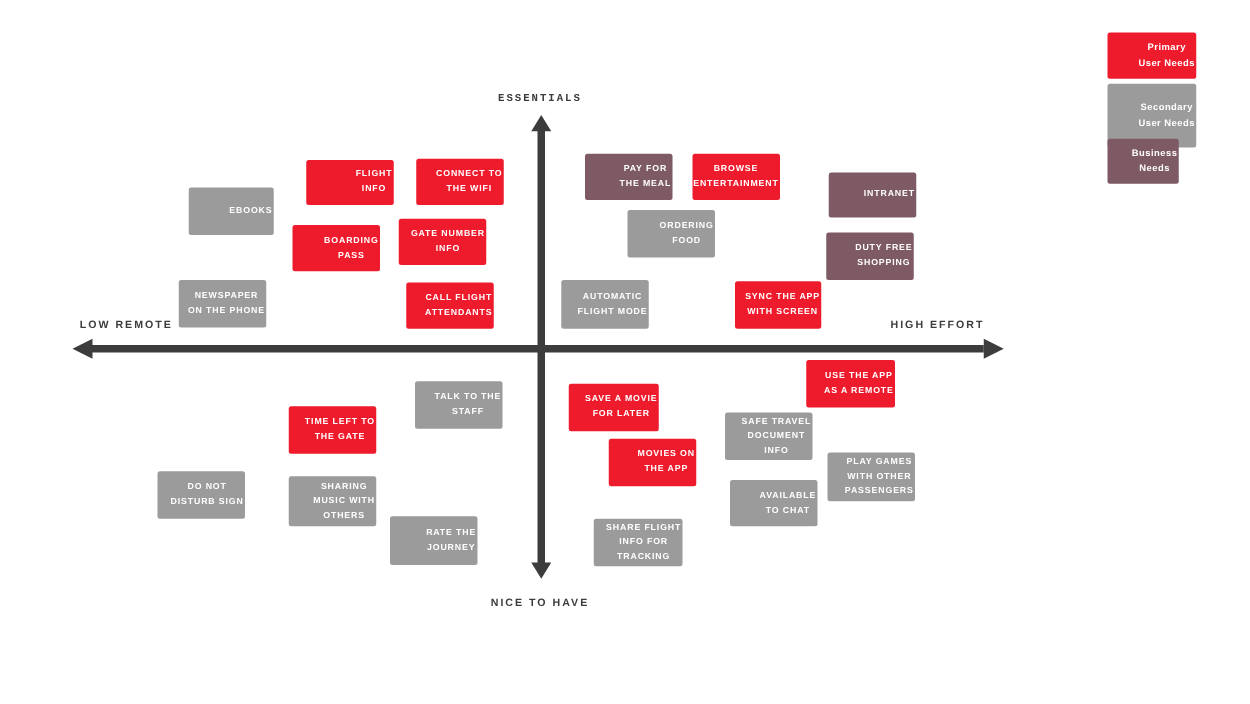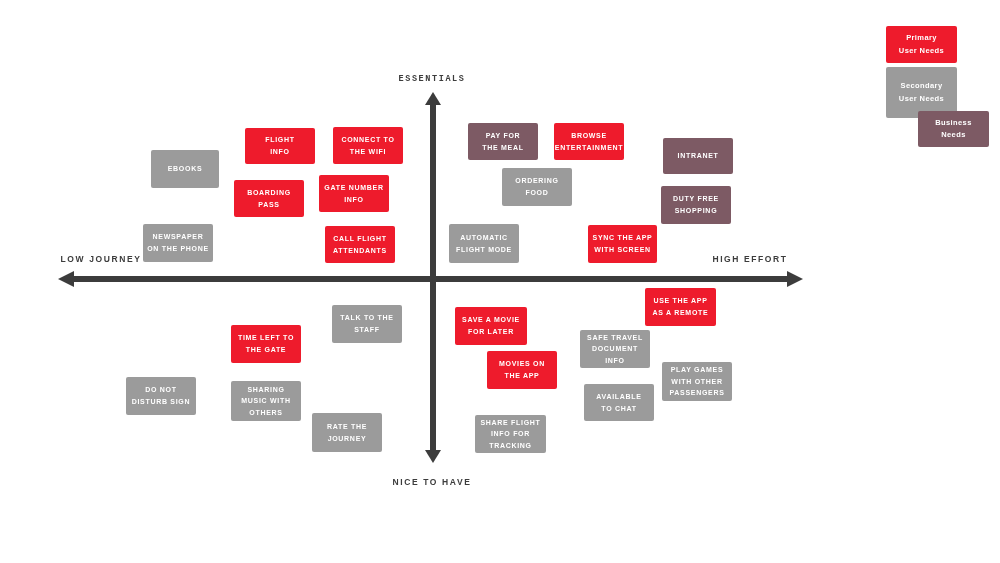--- a/index.html
+++ b/index.html
@@ -38,21 +38,21 @@
     font-weight: bold;
     font-size: 8.5px;
     letter-spacing: 1.6px;
     white-space: nowrap;
   }
 
   .need-box {
     position: absolute;
     display: flex;
     align-items: center;
-    justify-content: center;
+    justify-content: flex-end;
     text-align: center;
     color: #ffffff;
     font-weight: bold;
     font-size: 7px;
     letter-spacing: 0.7px;
     line-height: 1.65;
     border-radius: 2px;
     white-space: pre-line;
     padding: 1px;
     box-sizing: border-box;
@@ -69,21 +69,21 @@
   <div class="axis-shaft" id="v-shaft" style="left: 430px; top: 103px; width: 6px; height: 350px;"></div>
   <div class="arrow arrow-up" id="v-arrow-up" style="left: 425px; top: 92px;"></div>
   <div class="arrow arrow-down" id="v-arrow-down" style="left: 425px; top: 450px;"></div>
 
   <div class="axis-shaft" id="h-shaft" style="left: 73px; top: 276px; width: 714px; height: 6px;"></div>
   <div class="arrow arrow-left" id="h-arrow-left" style="left: 58px; top: 271px;"></div>
   <div class="arrow arrow-right" id="h-arrow-right" style="left: 787px; top: 271px;"></div>
 
   <div class="axis-label" id="label-top" style="left: 432px; top: 79px; font-family: Liberation Mono, monospace;">ESSENTIALS</div>
   <div class="axis-label" id="label-bottom" style="left: 432px; top: 482px; text-align: center;">NICE TO HAVE</div>
-  <div class="axis-label" id="label-left" style="left: 101px; top: 259px;">LOW JOURNEY</div>
+  <div class="axis-label" id="label-left" style="left: 101px; top: 259px;">LOW REMOTE</div>
   <div class="axis-label" id="label-right" style="left: 750px; top: 259px;">HIGH EFFORT</div>
 
   <div id="items">
       <div class="need-box secondary" style="left: 151px; top: 150px; width: 68px; height: 38px;"><span>EBOOKS</span></div>
       <div class="need-box primary" style="left: 245px; top: 128px; width: 70px; height: 36px;"><span>FLIGHT
 INFO</span></div>
       <div class="need-box primary" style="left: 333px; top: 127px; width: 70px; height: 37px;"><span>CONNECT TO
 THE WIFI</span></div>
       <div class="need-box primary" style="left: 234px; top: 180px; width: 70px; height: 37px;"><span>BOARDING
 PASS</span></div>
@@ -134,17 +134,17 @@
       <div class="need-box secondary" style="left: 475px; top: 415px; width: 71px; height: 38px;"><span>SHARE FLIGHT
 INFO FOR
 TRACKING</span></div>
     </div>
 
   <div id="legend">
       <div class="need-box primary" style="left: 886px; top: 26px; width: 71px; height: 37px; font-size: 7.5px; letter-spacing: 0.4px;"><span>Primary
 User Needs</span></div>
       <div class="need-box secondary" style="left: 886px; top: 67px; width: 71px; height: 51px; font-size: 7.5px; letter-spacing: 0.4px;"><span>Secondary
 User Needs</span></div>
-      <div class="need-box business" style="left: 918px; top: 111px; width: 71px; height: 36px; font-size: 7.5px; letter-spacing: 0.4px;"><span>Business
+      <div class="need-box business" style="left: 886px; top: 111px; width: 57px; height: 36px; font-size: 7.5px; letter-spacing: 0.4px;"><span>Business
 Needs</span></div>
     </div>
 
 </div>
 
 </body></html>

